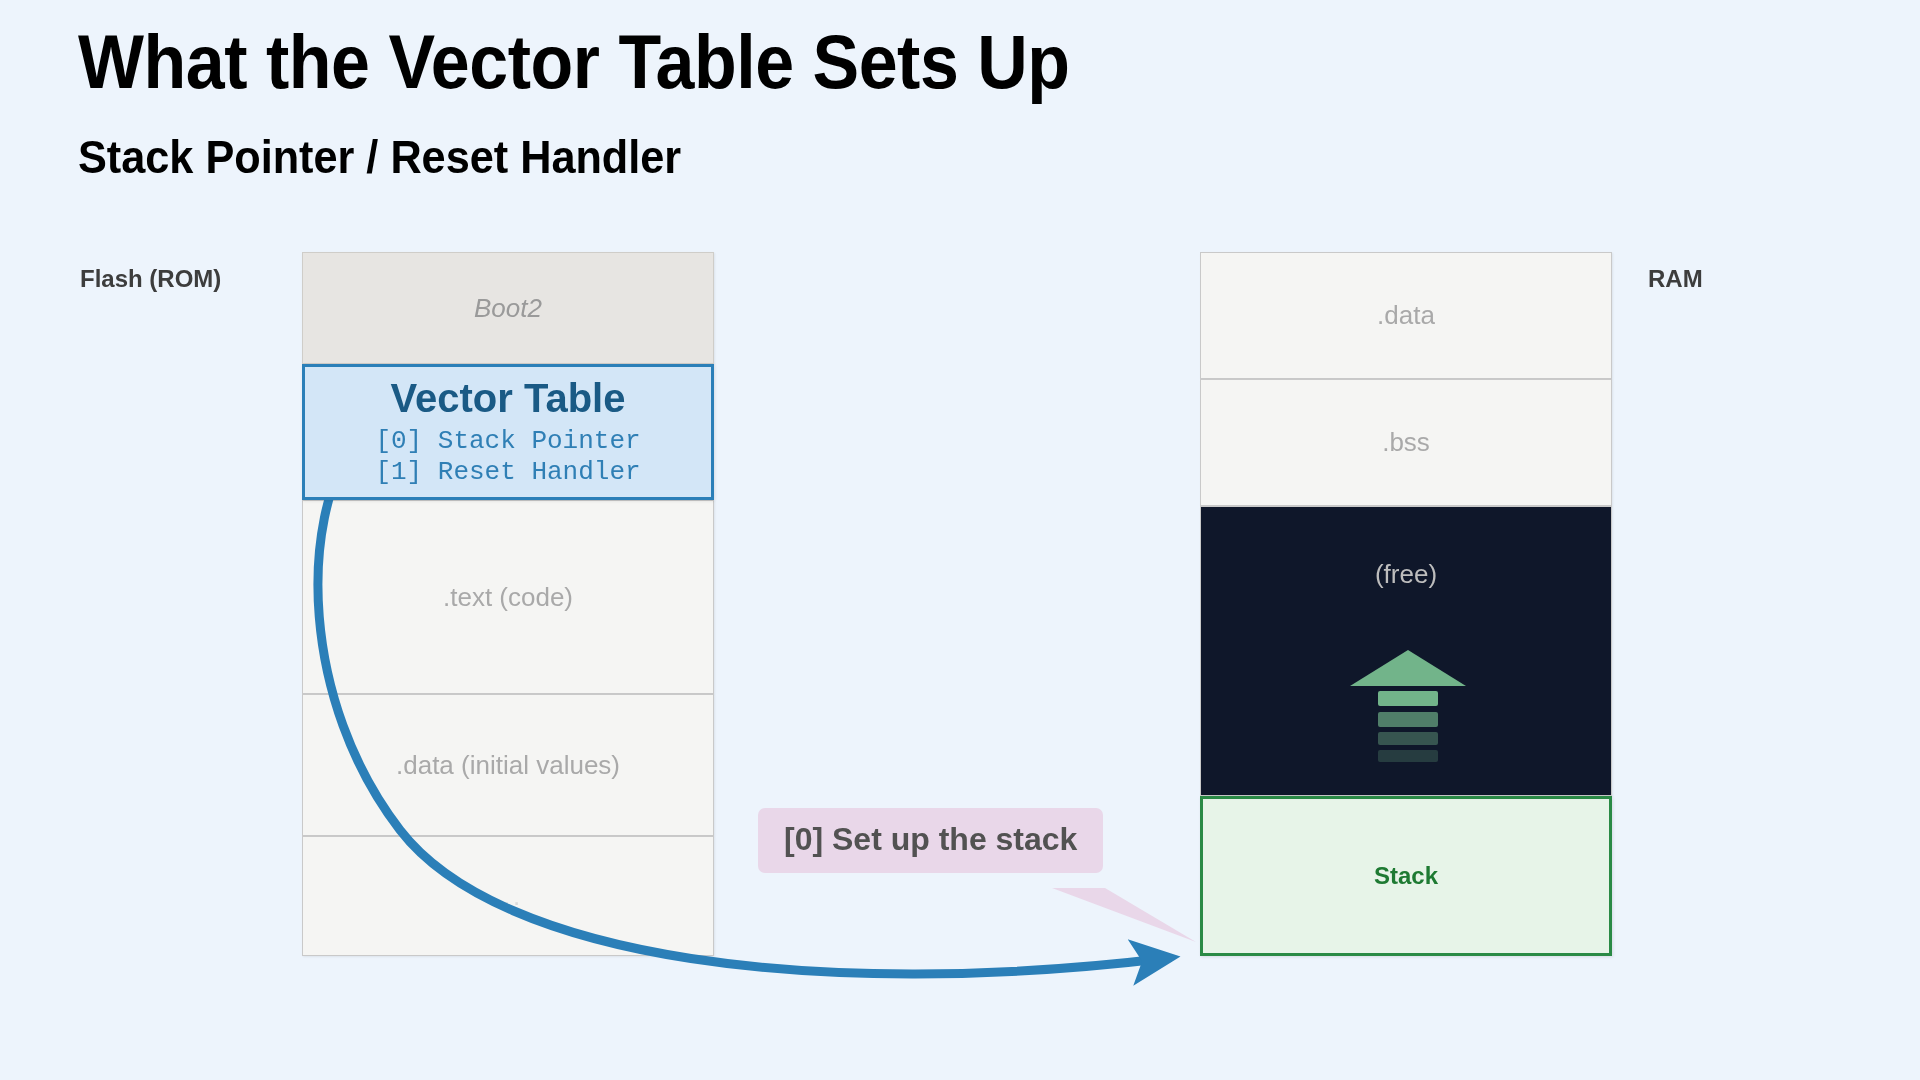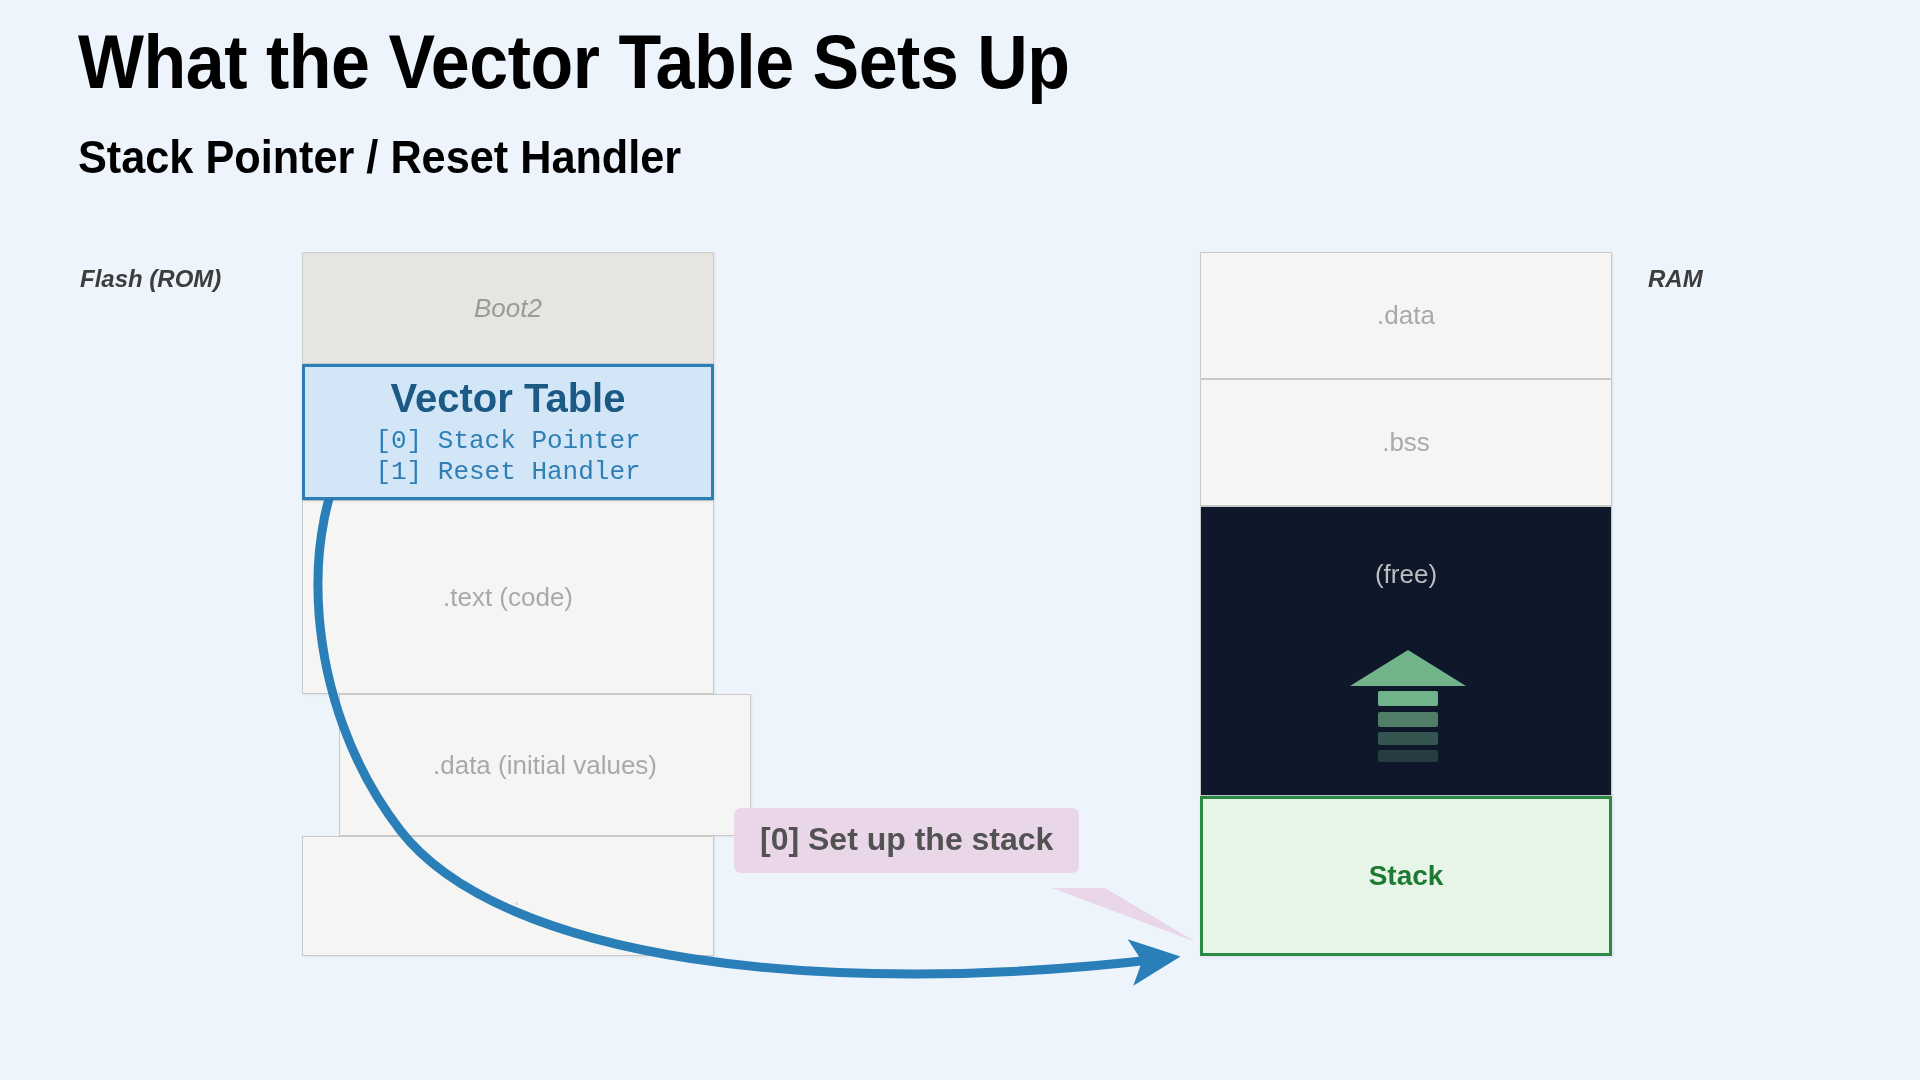--- a/index.html
+++ b/index.html
@@ -47,21 +47,20 @@
     transform-origin: left top;
   }
 
   
   .side-label {
     position: absolute;
     font-size: 24px;
     font-weight: bold;
     color: #3d3d3d;
     white-space: nowrap;
-    font-style: italic;
   }
   #flash-label { left: 80px;  top: 265px; }
   #ram-label   { left: 1648px; top: 265px; }
 
   
   .column {
     position: absolute;
     box-sizing: border-box;
   }
   #flash-column {
@@ -130,21 +129,21 @@
     color: #2f7fb5;
     line-height: 1.12;
     white-space: pre;
   }
 
   
   .mem-block.stack {
     background: #e7f4e8;
     border: 3px solid #2a8a45;
     color: #1e7a32;
-    font-size: 28px;
+    font-size: 24px;
     font-weight: bold;
     box-shadow: 1px 1px 3px rgba(0,0,0,0.10);
     z-index: 5;
   }
 
   
   #stack-growth {
     position: absolute;
     left: 1350px;
     top: 650px;
@@ -169,21 +168,21 @@
     background: #72b48a;
   }
   .grow-bar.b1 { top: 41px;  opacity: 1;    }
   .grow-bar.b2 { top: 62px;  opacity: 0.66; }
   .grow-bar.b3 { top: 82px;  height: 13px; opacity: 0.40; }
   .grow-bar.b4 { top: 100px; height: 12px; opacity: 0.24; }
 
   
   #callout {
     position: absolute;
-    left: 734px;
+    left: 758px;
     top: 808px;
     z-index: 6;
   }
   .callout-body {
     background: #e9d7e9;
     border-radius: 7px;
     padding: 14px 26px 16px 26px;
     font-size: 32px;
     font-weight: bold;
     color: #525252;
@@ -239,21 +238,21 @@
     <div class="mem-block vector-table" style="top:112px; height:136px;">
       <div class="vt-title">Vector Table</div>
       <div class="vt-row">[0] Stack Pointer</div>
       <div class="vt-row">[1] Reset Handler</div>
     </div>
 
     <div class="mem-block" style="top:248px; height:194px;">
       <span>.text (code)</span>
     </div>
 
-    <div class="mem-block" style="top:442px; height:142px;margin-left:37px;">
+    <div class="mem-block" style="top:442px; height:142px;">
       <span>.data (initial values)</span>
     </div>
 
     <div class="mem-block ellipsis" style="top:584px; height:120px;">
       <span>...</span>
     </div>
   </div>
 
   <div class="column" id="ram-column">
     <div class="mem-block" style="top:0px; height:127px;">

